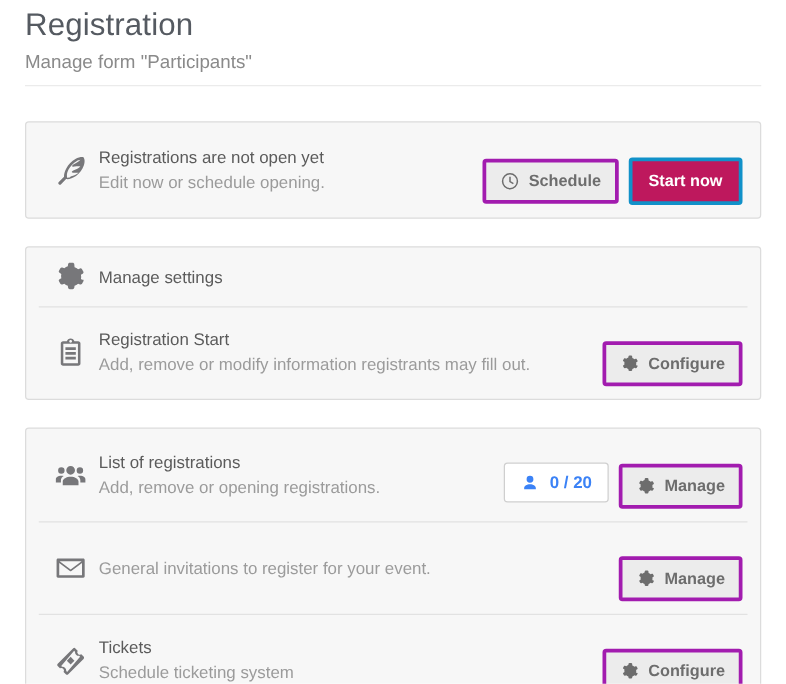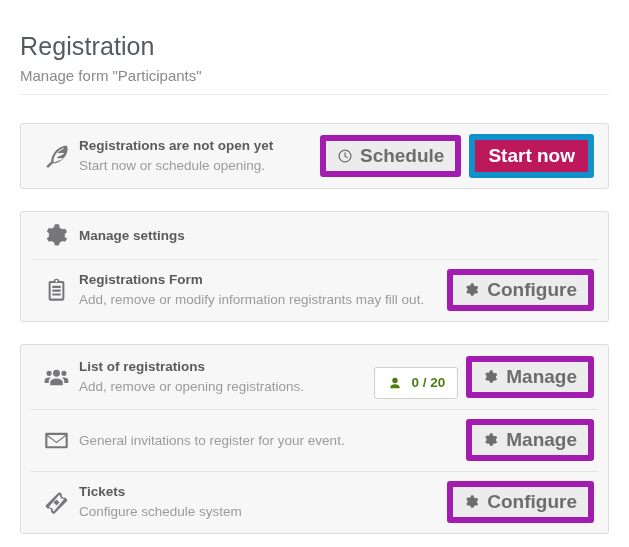--- a/index.html
+++ b/index.html
@@ -18,21 +18,20 @@
   .page {
     padding: 0 20px;
     box-sizing: border-box;
   }
 
   
   .page-header {
     padding-top: 4px;
     border-bottom: 1px solid #ebebeb;
     padding-bottom: 6px;
-    margin-top: 26px;
   }
   .page-title {
     font-size: 25px;
     font-weight: normal;
     color: #555a61;
     line-height: 32px;
     margin: 0;
     letter-spacing: 0.1px;
   }
   .page-subtitle {
@@ -80,21 +79,21 @@
   }
   .row-icon svg { display: block; }
 
   .row-text {
     flex: 1 1 auto;
     padding-right: 10px;
     min-width: 0;
   }
   .row-title {
     font-size: 13.5px;
-    font-weight: bold;
+    font-weight: normal;
     color: #5b5b5b;
     line-height: 19px;
   }
   .row-desc {
     font-size: 13.5px;
     color: #9b9b9b;
     line-height: 20px;
     margin-top: 1px;
   }
 
@@ -103,50 +102,51 @@
     align-items: center;
     gap: 8px;
     flex: 0 0 auto;
   }
 
   
   .btn {
     display: inline-flex;
     align-items: center;
     gap: 7px;
-    border: 6px solid #a21caf;
+    border: 3px solid #a21caf;
     background: #ececec;
     border-radius: 3px;
     padding: 6px 11px;
-    font-size: 19px;
+    font-size: 13px;
     font-weight: bold;
     color: #6d6d6d;
     line-height: 18px;
     cursor: pointer;
     white-space: nowrap;
     font-family: "Liberation Sans", sans-serif;
+    margin-top: 18px;
   }
   .btn svg { display: block; }
   .btn-primary {
     background: #be185d;
     border-color: #1191c9;
     color: #ffffff;
     padding: 7px 13px;
   }
   .badge-count {
     display: inline-flex;
     align-items: center;
     gap: 8px;
     background: #ffffff;
     border: 1px solid #cfcfcf;
     border-radius: 3px;
     padding: 6px 12px;
     font-size: 13.5px;
     font-weight: bold;
-    color: #4d7c0f;
+    color: #3b82f6;
     line-height: 18px;
     white-space: nowrap;
     margin-top: 12px;
   }
   .badge-count svg { display: block; }
 </style>
 </head>
 <body>
 
 <div class="page">
@@ -159,21 +159,21 @@
   <div id="cards-root">
       <div class="card first">
         <div class="row">
           <div class="row-icon">
             <svg width="27" height="27" viewBox="0 0 24 24" fill="currentColor">
               <path d="M21.5 2.6c-1.2-.5-3.6-.2-6.1 1.2-2.6 1.4-5 3.8-6.5 6.6-1.2 2.2-1.7 4.3-1.6 6L3.6 20c-.5.5-.5 1.2 0 1.6.5.5 1.2.5 1.6 0l3.6-3.6c2 .3 4.6-.5 7-2.2 2.6-1.9 4.6-4.6 5.5-7.2.9-2.7.9-5.2-.3-6zM9.4 16.1c-.2-1.3.2-3.1 1.2-5 1.3-2.4 3.4-4.6 5.6-5.8 1-.6 2-.9 2.7-1-1 1.1-2.6 2.2-4.3 3-1 .5-1.6 1.1-1.5 1.5.1.4.8.5 1.8.3 1.4-.3 2.9-.3 4-.1-1.2 1.1-2.9 2.1-4.6 2.7-1 .4-1.6.9-1.5 1.3.1.4.8.6 1.8.5 1.1-.1 2.2-.1 3.1 0-1.3 1.1-3 2-4.6 2.4-1 .3-1.6.6-1.7.9l-2 .3z"></path>
             </svg>
           </div>
           <div class="row-text">
             <div class="row-title">Registrations are not open yet</div>
-            <div class="row-desc">Start now or schedule opening.</div>
+            <div class="row-desc">Edit now or schedule opening.</div>
           </div>
           <div class="row-actions">
             <button class="btn">
               <span style="display: flex;">
                 <svg width="16" height="16" viewBox="0 0 24 24" fill="currentColor">
                   <path d="M12 2.2A9.8 9.8 0 1 0 12 21.8 9.8 9.8 0 0 0 12 2.2zm0 17.8a8 8 0 1 1 0-16 8 8 0 0 1 0 16z"></path>
                   <path d="M12.9 6.6h-1.8v6.2l4.5 2.7.9-1.5-3.6-2.1z"></path>
                 </svg>
               </span>
               <span>Schedule</span>
@@ -197,21 +197,21 @@
           </div>
         </div>
         <div class="row">
           <div class="row-icon">
             <svg width="27" height="27" viewBox="0 0 24 24" fill="currentColor">
               <path d="M17.4 3.6h-2.7a2.8 2.8 0 0 0-5.4 0H6.6c-.9 0-1.6.7-1.6 1.6v14.2c0 .9.7 1.6 1.6 1.6h10.8c.9 0 1.6-.7 1.6-1.6V5.2c0-.9-.7-1.6-1.6-1.6zM12 2.6c.6 0 1 .4 1 1s-.4 1-1 1-1-.4-1-1 .4-1 1-1zm5.2 16.6H6.8V5.4h10.4z"></path>
               <path d="M8.3 7.8h7.4v1.9H8.3zm0 3.4h7.4v1.9H8.3zm0 3.4h7.4v1.9H8.3z"></path>
             </svg>
           </div>
           <div class="row-text">
-            <div class="row-title">Registrations Form</div>
+            <div class="row-title">Registration Start</div>
             <div class="row-desc">Add, remove or modify information registrants may fill out.</div>
           </div>
           <div class="row-actions">
             <button class="btn">
               <span style="display: flex;">
                 <svg width="16" height="16" viewBox="0 0 24 24" fill="currentColor">
                   <path d="M12 8.4a3.6 3.6 0 1 0 0 7.2 3.6 3.6 0 0 0 0-7.2zm0 5.4a1.8 1.8 0 1 1 0-3.6 1.8 1.8 0 0 1 0 3.6z"></path>
                   <path d="M20.6 14.3l-1.3-.8c.1-.5.2-1 .2-1.5s-.1-1-.2-1.5l1.3-.8c.5-.3.7-.9.5-1.4l-1-1.8c-.3-.5-.9-.7-1.4-.5l-1.4.5c-.7-.6-1.6-1.1-2.5-1.4L14.6 3c-.1-.6-.6-1-1.2-1h-2c-.6 0-1.1.4-1.2 1l-.2 1.5c-.9.3-1.7.8-2.5 1.4l-1.4-.5c-.5-.2-1.1 0-1.4.5l-1 1.8c-.3.5-.1 1.1.4 1.4l1.3.8c-.1.5-.2 1-.2 1.5s.1 1 .2 1.5l-1.3.8c-.5.3-.7.9-.4 1.4l1 1.8c.3.5.9.7 1.4.5l1.4-.5c.7.6 1.6 1.1 2.5 1.4l.2 1.5c.1.6.6 1 1.2 1h2c.6 0 1.1-.4 1.2-1l.2-1.5c.9-.3 1.7-.8 2.5-1.4l1.4.5c.5.2 1.1 0 1.4-.5l1-1.8c.3-.5.1-1.1-.4-1.4z"></path>
                 </svg>
               </span>
@@ -276,21 +276,21 @@
         </div>
         <div class="row">
           <div class="row-icon">
             <svg width="27" height="27" viewBox="0 0 24 24" fill="currentColor">
               <path d="M21.2 9.1l-1.6-1.6a1.9 1.9 0 0 1-2.6-2.6l-1.6-1.6a1.2 1.2 0 0 0-1.7 0L2.8 14.2a1.2 1.2 0 0 0 0 1.7l1.6 1.6a1.9 1.9 0 0 1 2.6 2.6l1.6 1.6c.5.5 1.2.5 1.7 0L21.2 10.8c.5-.5.5-1.2 0-1.7zM9.5 20l-.6-.6c.1-1.7-1.3-3.1-3-3l-.6-.6L14.5 5l.6.6c-.1 1.7 1.3 3.1 3 3l.6.6z"></path>
               <path d="M12 9.3l2.7 2.7L12 14.7 9.3 12z"></path>
             </svg>
           </div>
           <div class="row-text">
             <div class="row-title">Tickets</div>
-            <div class="row-desc">Configure schedule system</div>
+            <div class="row-desc">Schedule ticketing system</div>
           </div>
           <div class="row-actions">
             <button class="btn">
               <span style="display: flex;">
                 <svg width="16" height="16" viewBox="0 0 24 24" fill="currentColor">
                   <path d="M12 8.4a3.6 3.6 0 1 0 0 7.2 3.6 3.6 0 0 0 0-7.2zm0 5.4a1.8 1.8 0 1 1 0-3.6 1.8 1.8 0 0 1 0 3.6z"></path>
                   <path d="M20.6 14.3l-1.3-.8c.1-.5.2-1 .2-1.5s-.1-1-.2-1.5l1.3-.8c.5-.3.7-.9.5-1.4l-1-1.8c-.3-.5-.9-.7-1.4-.5l-1.4.5c-.7-.6-1.6-1.1-2.5-1.4L14.6 3c-.1-.6-.6-1-1.2-1h-2c-.6 0-1.1.4-1.2 1l-.2 1.5c-.9.3-1.7.8-2.5 1.4l-1.4-.5c-.5-.2-1.1 0-1.4.5l-1 1.8c-.3.5-.1 1.1.4 1.4l1.3.8c-.1.5-.2 1-.2 1.5s.1 1 .2 1.5l-1.3.8c-.5.3-.7.9-.4 1.4l1 1.8c.3.5.9.7 1.4.5l1.4-.5c.7.6 1.6 1.1 2.5 1.4l.2 1.5c.1.6.6 1 1.2 1h2c.6 0 1.1-.4 1.2-1l.2-1.5c.9-.3 1.7-.8 2.5-1.4l1.4.5c.5.2 1.1 0 1.4-.5l1-1.8c.3-.5.1-1.1-.4-1.4z"></path>
                 </svg>
               </span>
               <span>Configure</span>

